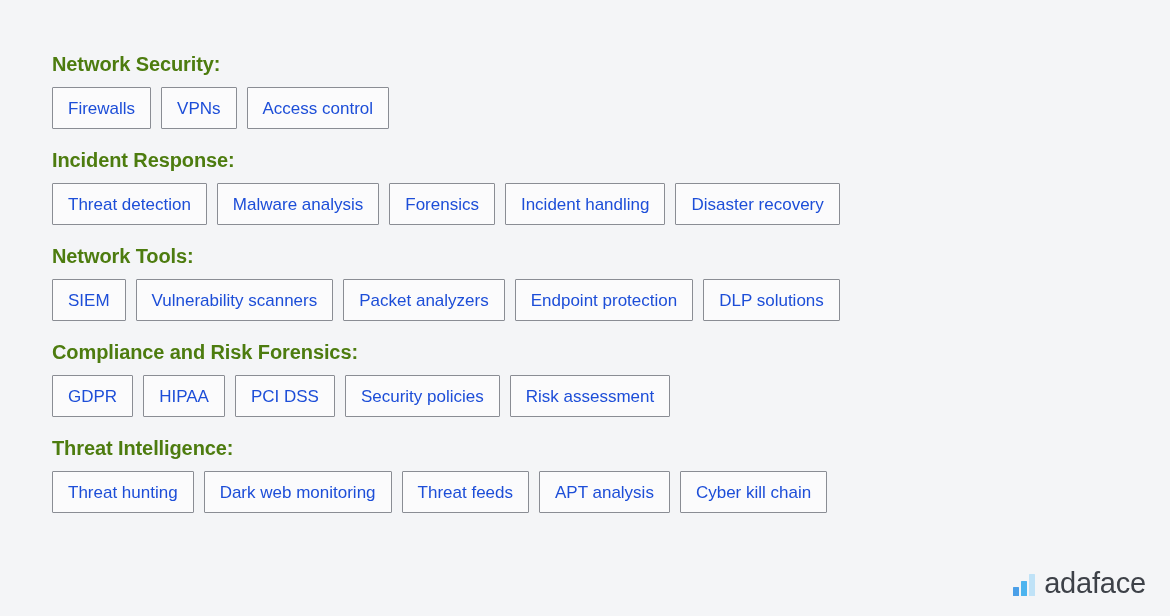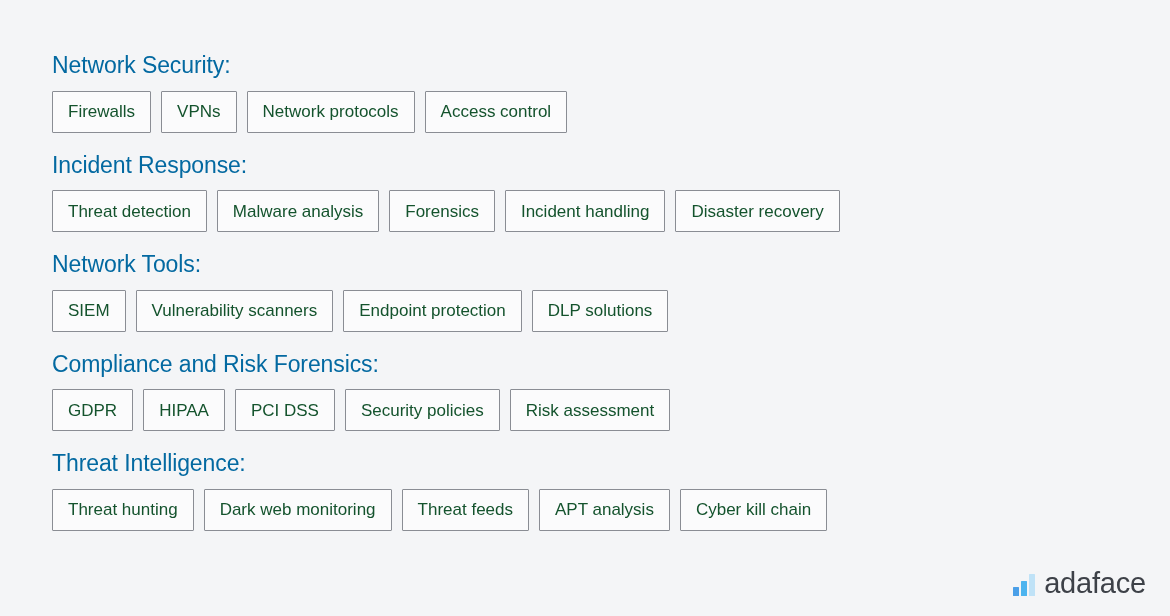--- a/index.html
+++ b/index.html
@@ -23,25 +23,25 @@
     top: 52px;
     width: 1066px;
   }
 
   .section {
     margin-bottom: 19px;
   }
   .section:last-child { margin-bottom: 0; }
 
   .section-heading {
-    font-size: 23px;
-    font-weight: normal;
+    font-size: 20px;
+    font-weight: bold;
     line-height: 1.2;
     letter-spacing: -0.1px;
-    color: #0369a1;
+    color: #4d7c0f;
     margin-bottom: 11px;
     white-space: nowrap;
   }
 
   .chip-row {
     display: flex;
     flex-wrap: wrap;
     gap: 10px;
   }
 
@@ -49,21 +49,21 @@
     display: flex;
     align-items: center;
     justify-content: center;
     height: 42px;
     padding: 0 15px;
     border: 1.6px solid #8a8d94;
     background: #fbfbfc;
     border-radius: 1px;
     font-size: 17px;
     line-height: 1;
-    color: #14532d;
+    color: #1d4ed8;
     white-space: nowrap;
   }
 
   
   #brand {
     position: absolute;
     right: 24px;
     bottom: 18px;
     display: flex;
     align-items: flex-end;
@@ -92,39 +92,39 @@
 </style>
 </head>
 <body style="background: rgb(244, 245, 247); color: rgb(18, 20, 26);">
 
 <div id="skills-root">
     <div class="section">
       <div class="section-heading">Network Security:</div>
       <div class="chip-row">
         <div class="chip">Firewalls</div>
         <div class="chip">VPNs</div>
-        <div class="chip">Network protocols</div>
         <div class="chip">Access control</div>
       </div>
     </div>
     <div class="section">
       <div class="section-heading">Incident Response:</div>
       <div class="chip-row">
         <div class="chip">Threat detection</div>
         <div class="chip">Malware analysis</div>
         <div class="chip">Forensics</div>
         <div class="chip">Incident handling</div>
         <div class="chip">Disaster recovery</div>
       </div>
     </div>
     <div class="section">
       <div class="section-heading">Network Tools:</div>
       <div class="chip-row">
         <div class="chip">SIEM</div>
         <div class="chip">Vulnerability scanners</div>
+        <div class="chip">Packet analyzers</div>
         <div class="chip">Endpoint protection</div>
         <div class="chip">DLP solutions</div>
       </div>
     </div>
     <div class="section">
       <div class="section-heading">Compliance and Risk Forensics:</div>
       <div class="chip-row">
         <div class="chip">GDPR</div>
         <div class="chip">HIPAA</div>
         <div class="chip">PCI DSS</div>

